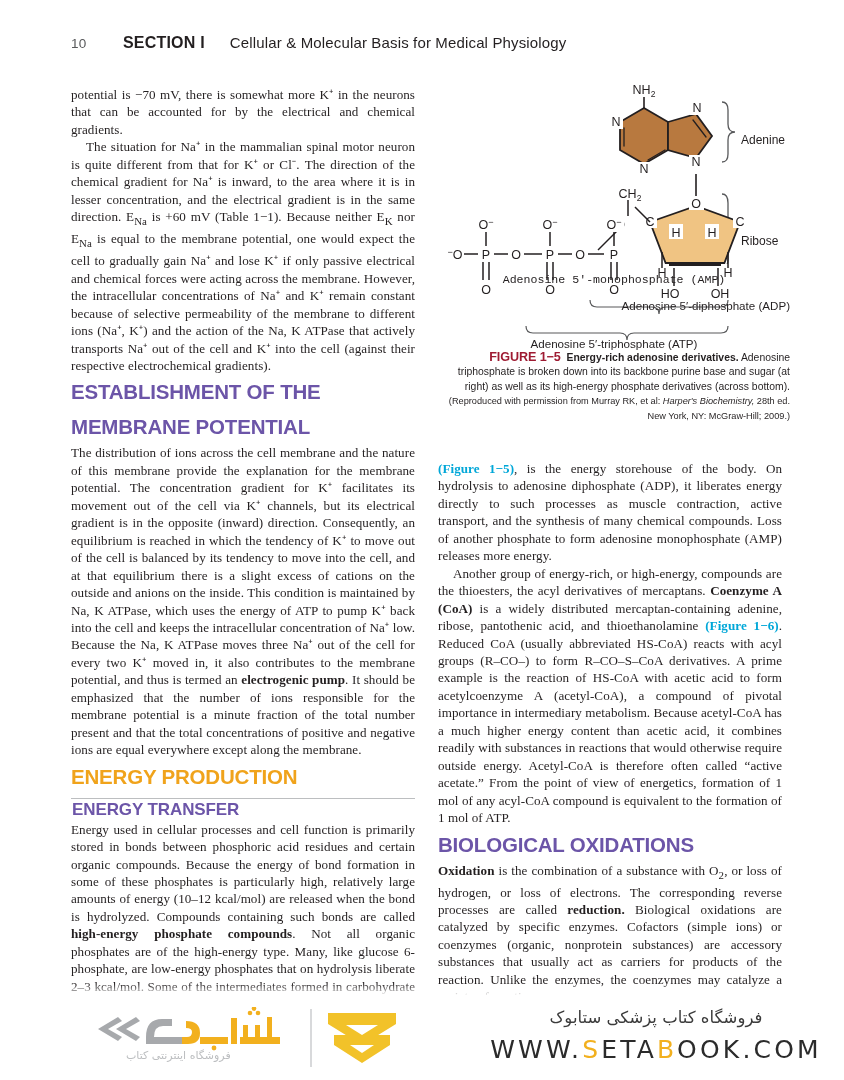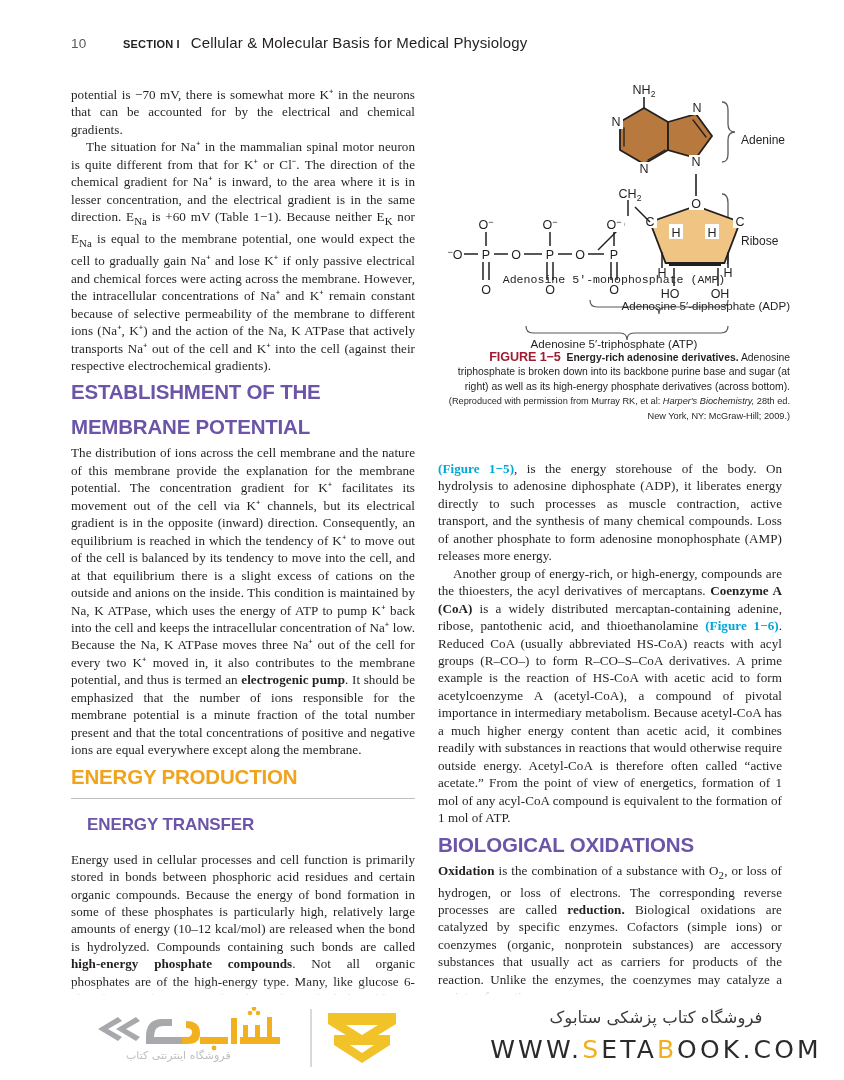--- a/index.html
+++ b/index.html
@@ -38,24 +38,24 @@
   .folio {
     font-family: "Liberation Sans", sans-serif;
     font-size: 13.5px;
     color: #58595b;
     width: 52px;
     letter-spacing: 0.2px;
   }
   .section-label {
     font-family: "Liberation Sans", sans-serif;
     font-weight: bold;
-    font-size: 11px;
+    font-size: 16px;
     color: #231f20;
     letter-spacing: 0.2px;
-    margin-right: 11px;
+    margin-right: 25px;
     text-align: right;
   }
   .section-title {
     font-family: "Liberation Sans", sans-serif;
     font-size: 15px;
     color: #231f20;
     letter-spacing: 0.15px;
   }
 
   
@@ -96,21 +96,21 @@
     letter-spacing: -0.2px;
     color: #6c55a8;
     text-transform: uppercase;
   }
   h2.head-a.orange {
     color: #f0a31b;
     border-bottom: 1.6px solid #bcbec0;
     padding-bottom: 4px;
   }
   h3.head-b {
-    margin: 16px;
+    margin: 1px;
     font-family: "Liberation Sans", sans-serif;
     font-weight: bold;
     font-size: 17px;
     line-height: 20px;
     letter-spacing: -0.1px;
     color: #6c55a8;
     text-transform: uppercase;
   }
 
   .sp-before-a  { margin-top: 26px; }

